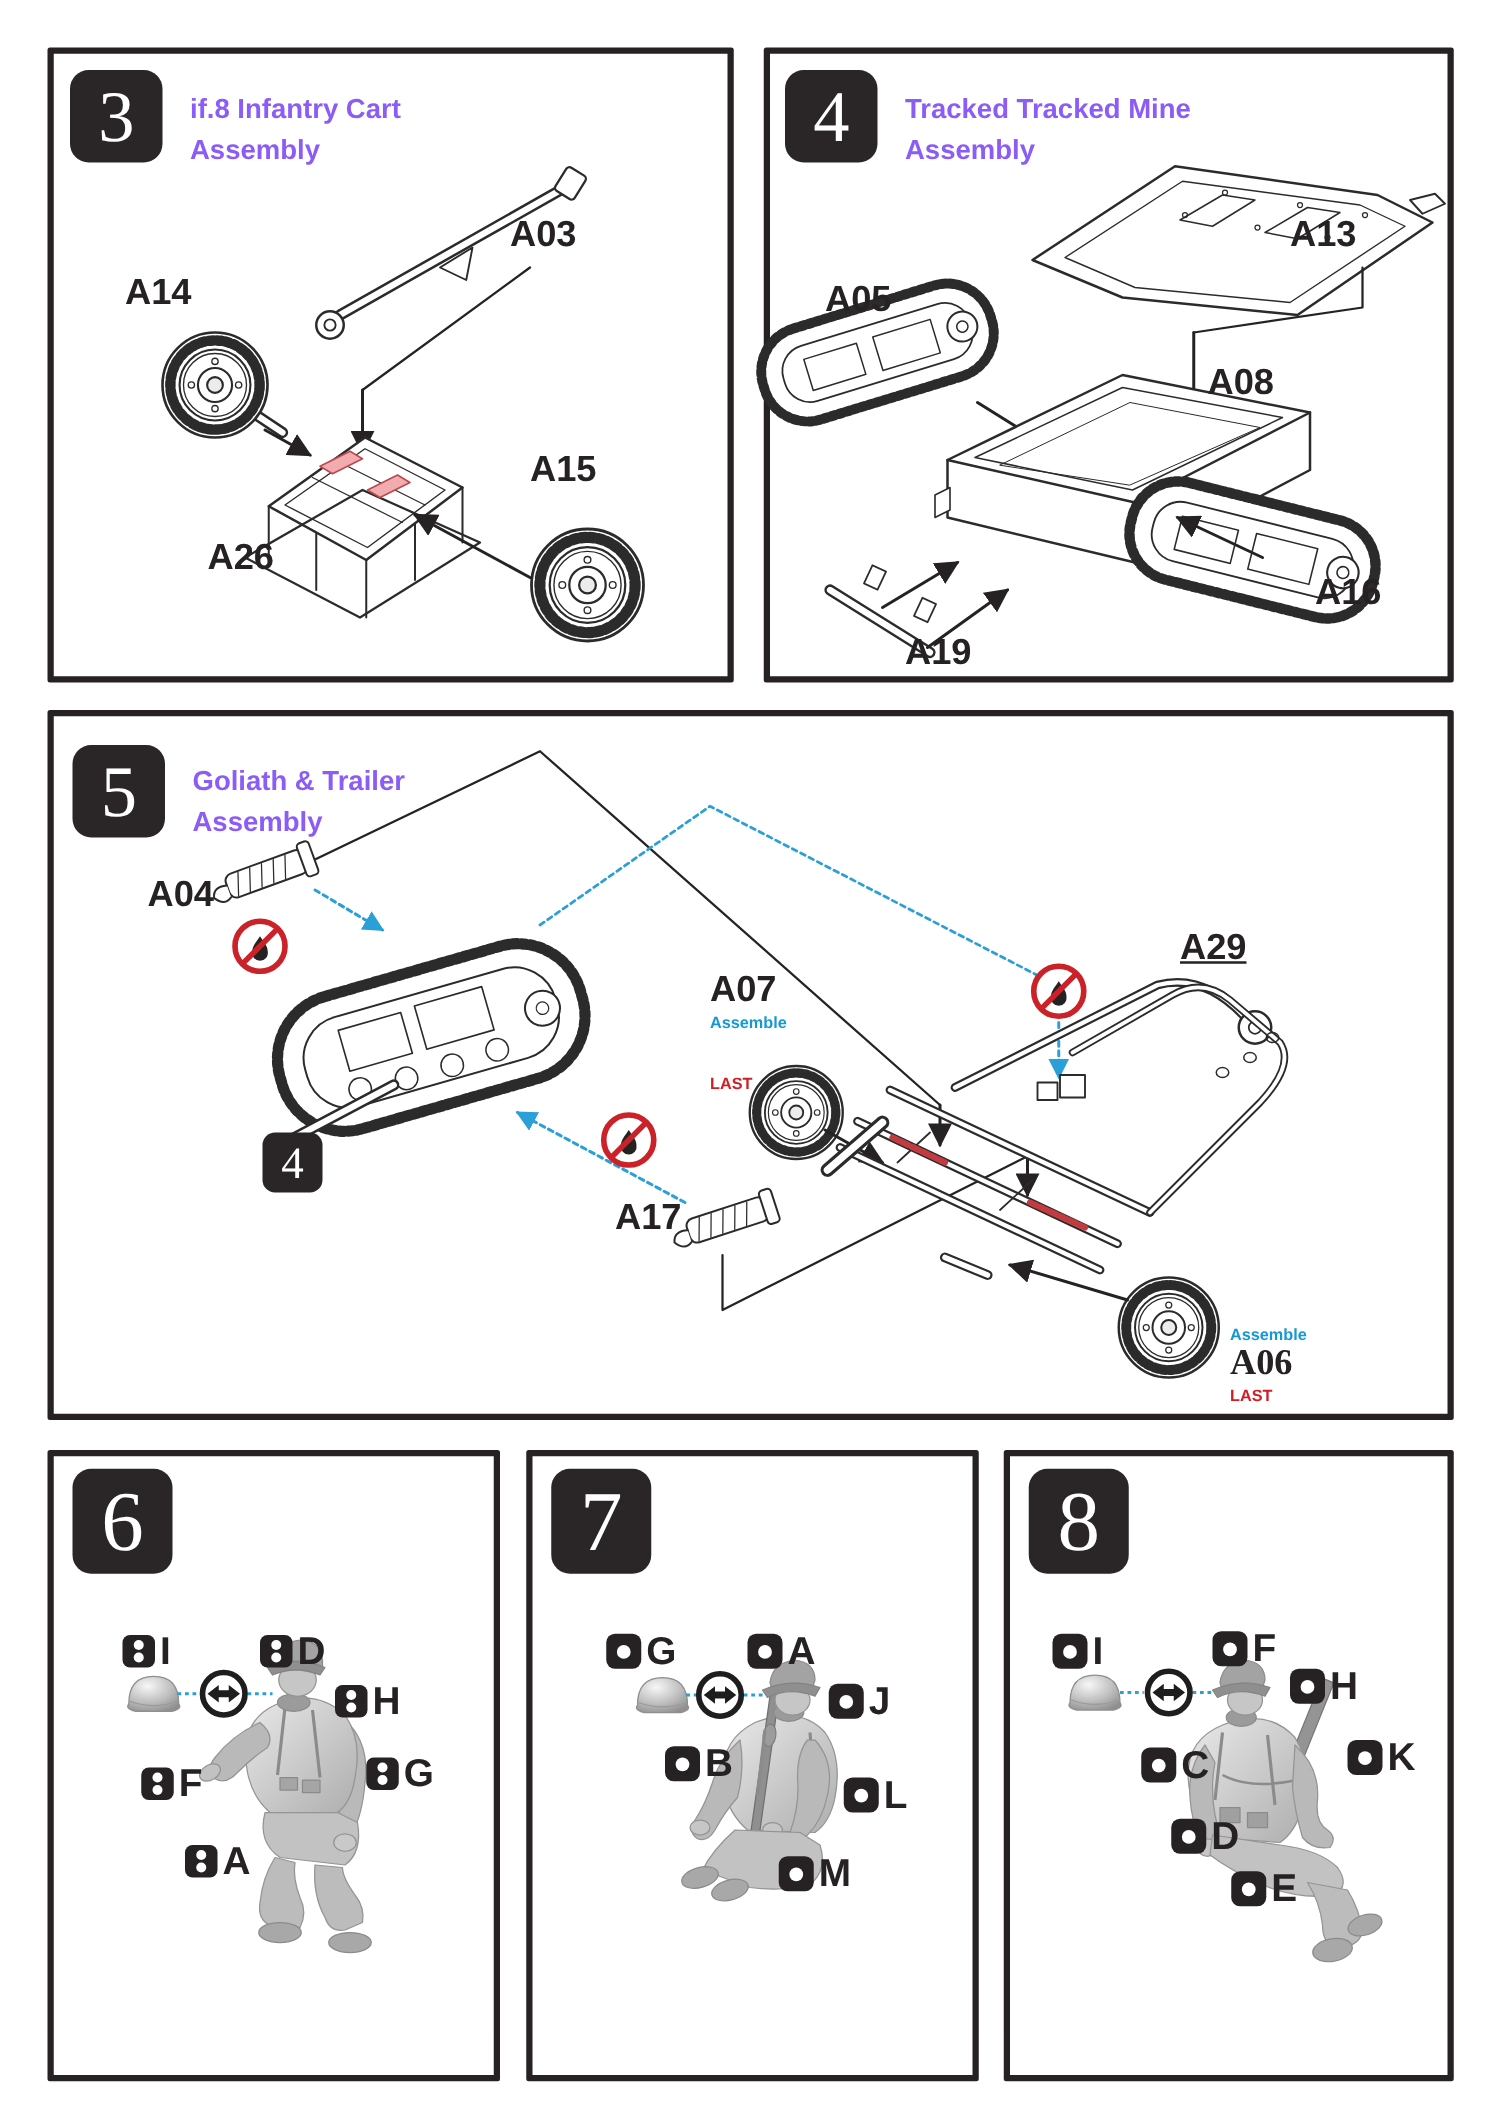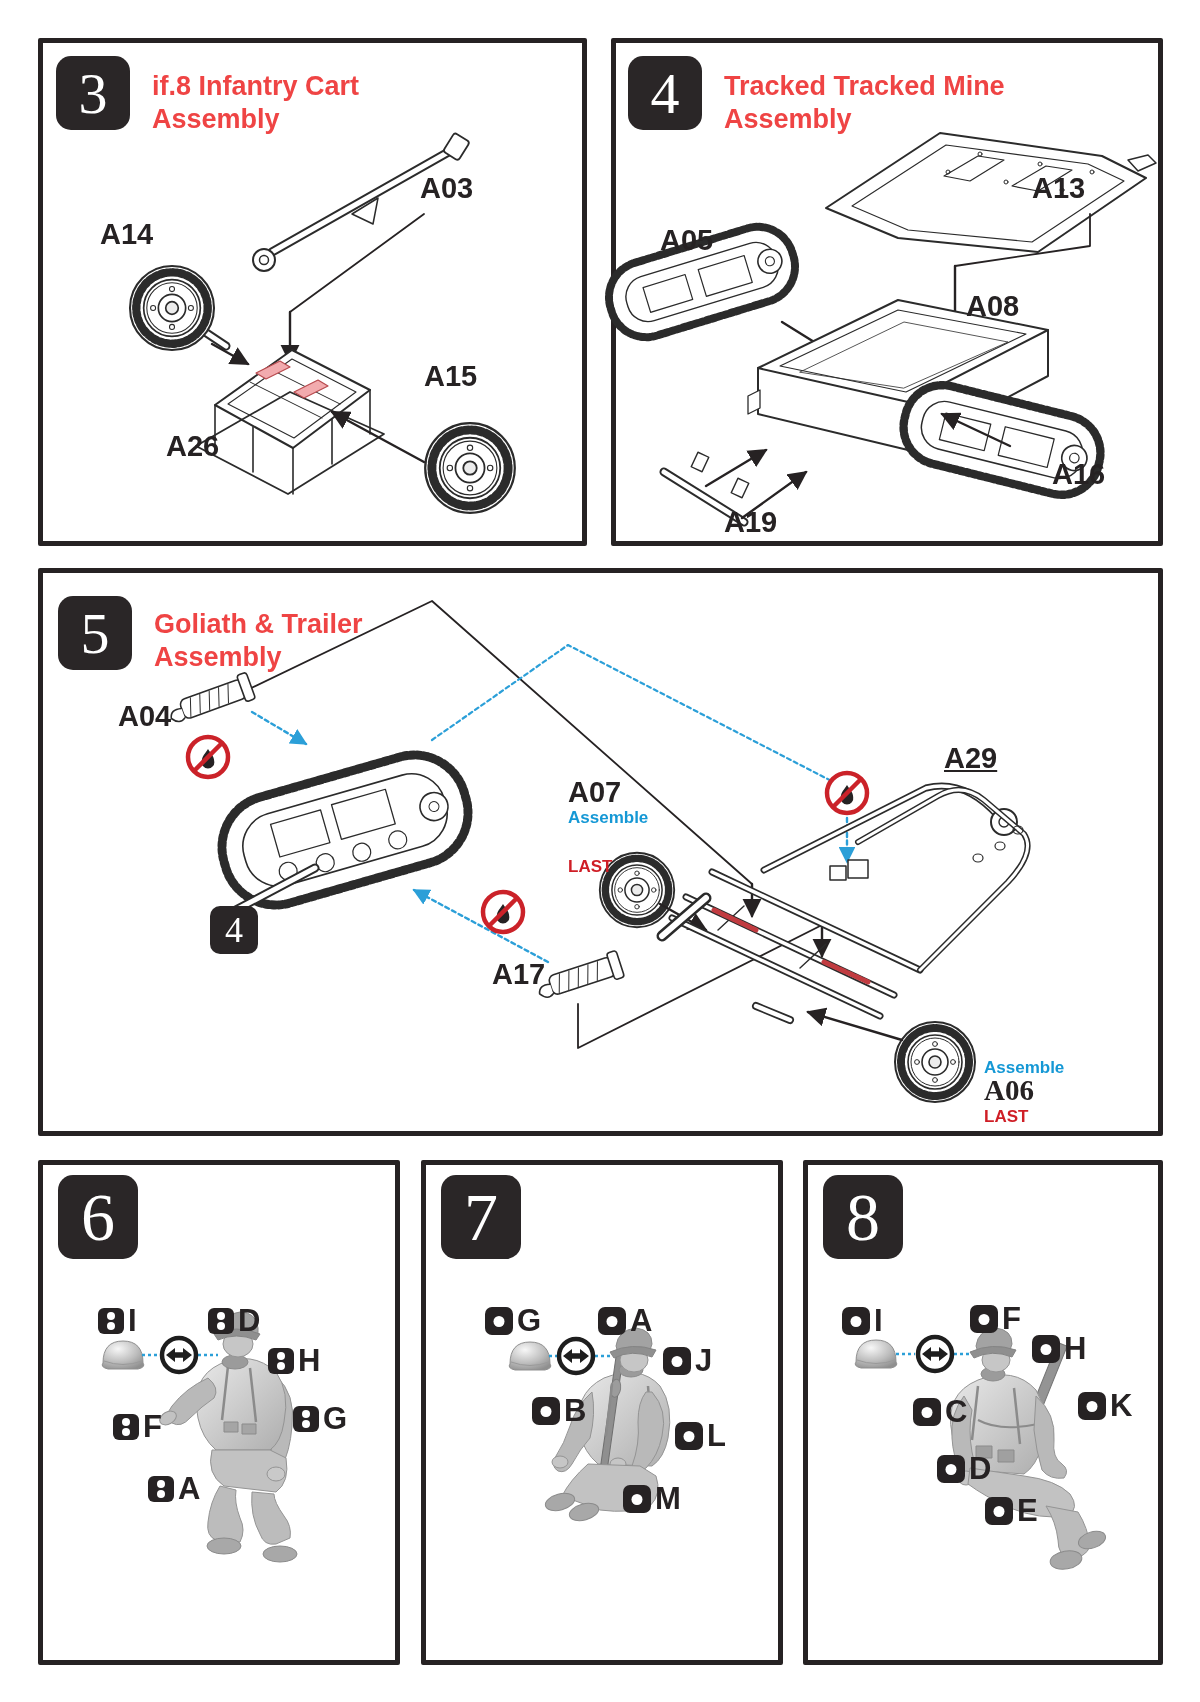--- a/index.html
+++ b/index.html
@@ -6,23 +6,23 @@
   .page{position:relative;width:1200px;height:1702px;background:#fff;overflow:hidden;
         font-family:"Liberation Sans",sans-serif;color:#262223;}
   .panel{position:absolute;border:5px solid #262223;background:#fff;box-sizing:border-box;border-radius:2px;}
   .art{position:absolute;left:0;top:0;pointer-events:none;}
   .badge{position:absolute;background:#2a2627;color:#fff;border-radius:15px;
          display:flex;align-items:center;justify-content:center;
          font-family:"Liberation Serif",serif;}
   .badge.std{width:74px;height:74px;font-size:58px;}
   .badge.big{width:80px;height:84px;font-size:68px;}
   .badge.mini{width:48px;height:48px;font-size:36px;border-radius:10px;}
-  .title{position:absolute;color:#ef4444;font-weight:bold;font-size:27px;line-height:33px;}
+  .title{position:absolute;color:#8b5cf6;font-weight:bold;font-size:22px;line-height:33px;}
   .plabel{position:absolute;font-weight:bold;font-size:29px;color:#262223;white-space:nowrap;}
-  .note{position:absolute;font-weight:bold;font-size:17px;line-height:20px;white-space:nowrap;}
+  .note{position:absolute;font-weight:bold;font-size:13px;line-height:20px;white-space:nowrap;}
   .noteB{color:#1598d5;} .noteR{color:#cf1e26;margin-top:29px;}
   .ll{position:absolute;display:flex;align-items:center;gap:4px;font-weight:bold;
       font-size:31px;color:#262223;white-space:nowrap;}
   .sq{position:relative;display:inline-block;background:#262223;border-radius:6px;}
   .sq i{position:absolute;left:50%;transform:translateX(-50%);background:#fff;border-radius:50%;}
   .sq.two{width:26px;height:26px;}
   .sq.two i{width:8px;height:8px;} .sq.two i:nth-child(1){top:4px;} .sq.two i:nth-child(2){top:14px;}
   .sq.one{width:28px;height:28px;border-radius:7px;}
   .sq.one i{width:11px;height:11px;top:8.5px;}
 </style>
@@ -329,21 +329,21 @@
   </svg>
 
   <div class="badge std" style="left:56px;top:56px;">
       <span>3</span>
     </div>
   <div class="title" style="left:152px;top:70px;">
     <div>if.8 Infantry Cart</div>
       <div>Assembly</div>
   </div>
   <div class="plabel" style="left:100px;top:218px;">A14</div>
-  <div class="plabel" style="left:420px;top:172px;">A03</div>
+  <div class="plabel" style="left:408px;top:172px;">A03</div>
   <div class="plabel" style="left:424px;top:360px;">A15</div>
   <div class="plabel" style="left:166px;top:430px;">A26</div>
 
   <div class="badge std" style="left:628px;top:56px;">
       <span>4</span>
     </div>
   <div class="title" style="left:724px;top:70px;">
     <div>Tracked Tracked Mine</div>
       <div>Assembly</div>
   </div>

